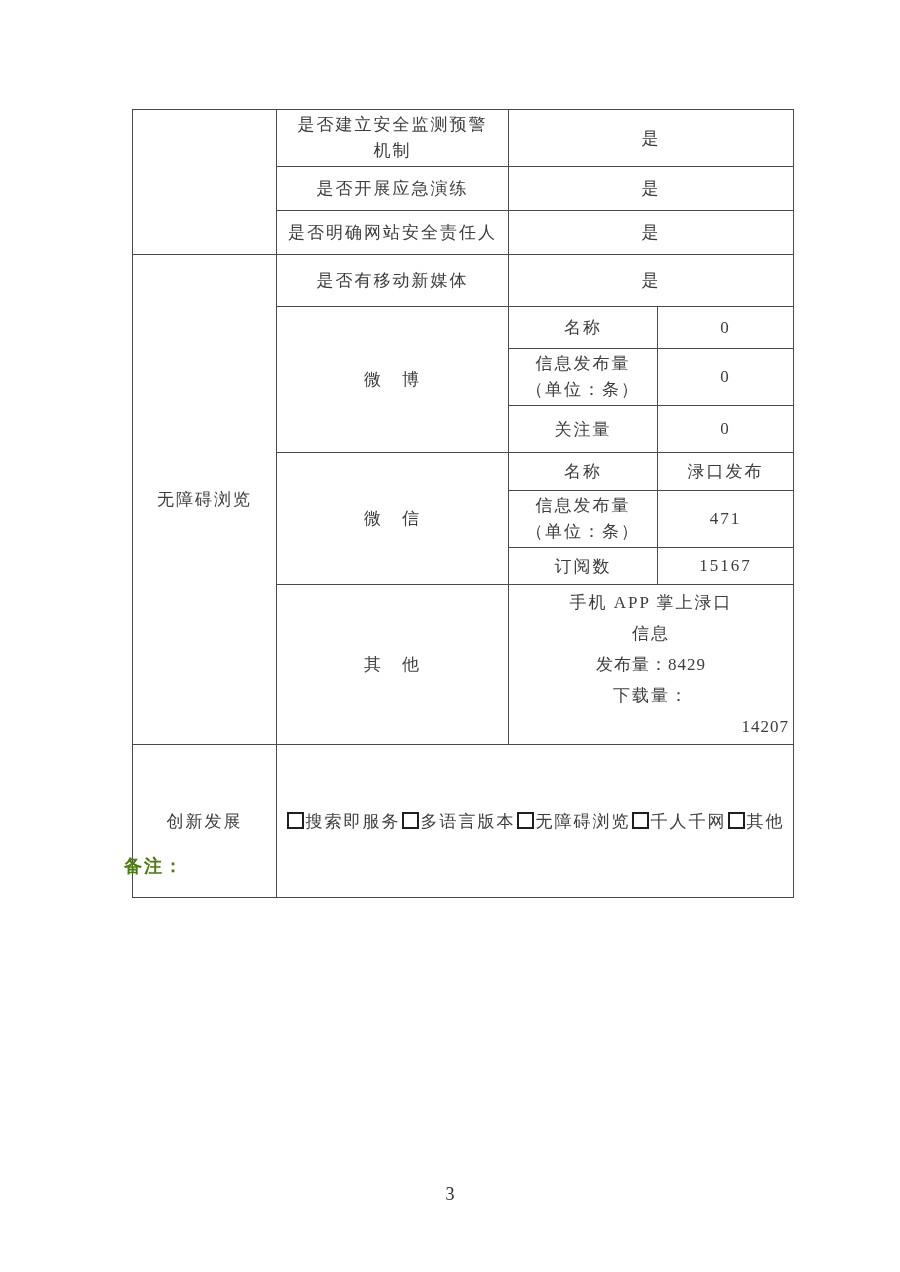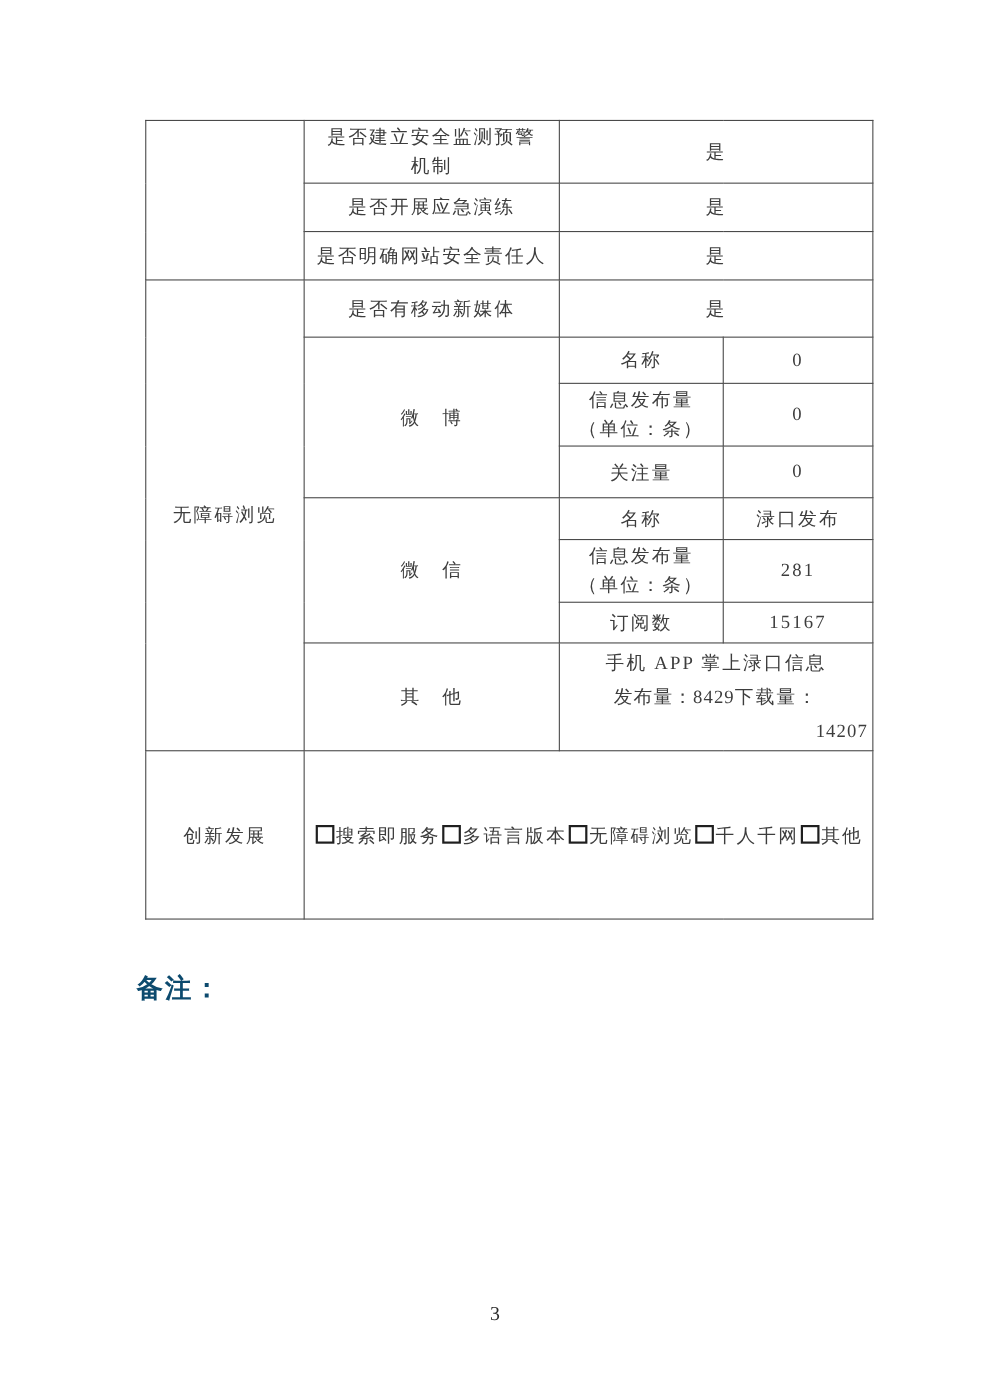--- a/index.html
+++ b/index.html
@@ -30,45 +30,45 @@
   }
   .h54 { height: 54px; }  .h35 { height: 44px; }  .h52 { height: 52px; }
   .h42 { height: 42px; }  .h56 { height: 56px; }  .h47 { height: 47px; }
   .h38 { height: 38px; }  .h57 { height: 57px; }  .h37 { height: 37px; }
   .h98 { height: 98px; }  .h153 { height: 153px; border-radius: 13px; }
   .line { display: block; line-height: 26px; }
   .num { letter-spacing: 1px; }
   .other-cell { padding: 6px 12px; }
   .jrow {
     display: flex;
-    justify-content: center;
+    justify-content: flex-start;
     line-height: 31px;
     padding: 0 6px;
+    flex-direction: column;
   }
   .crow { line-height: 31px; text-align: right; }
   .cbx-cell { letter-spacing: 2px; }
   .cbx-line { white-space: nowrap; }
   .cbx {
     display: inline-block;
     width: 13px;
     height: 13px;
     border: 2px solid #1f1f1f;
     margin: 0 2px 0 1px;
     vertical-align: -2px;
     background: #fff;
   }
   .notes {
     position: absolute;
     left: 124px;
     top: 854px;
-    font-size: 24px;
+    font-size: 18px;
     font-weight: bold;
     letter-spacing: 2px;
-    color: #0c4a6e;
-    margin-top: 28px;
+    color: #4d7c0f;
   }
   .pagenum {
     position: absolute;
     top: 1184px;
     left: 0;
     width: 100%;
     text-align: center;
     font-size: 18px;
     color: #2b2b2b;
   }
@@ -128,21 +128,21 @@
     <tr class="h38">
       <td rowspan="3">微　信</td>
       <td>名称</td>
       <td>渌口发布</td>
     </tr>
     <tr class="h57">
       <td>
         <span class="line">信息发布量</span>
         <span class="line">（单位：条）</span>
       </td>
-      <td class="num">281</td>
+      <td class="num">471</td>
     </tr>
     <tr class="h37">
       <td>订阅数</td>
       <td class="num">15167</td>
     </tr>
     <tr class="h98">
       <td>其　他</td>
       <td colspan="2" class="other-cell">
         <div class="jrow">
           <span>手机 APP 掌上渌口</span>

